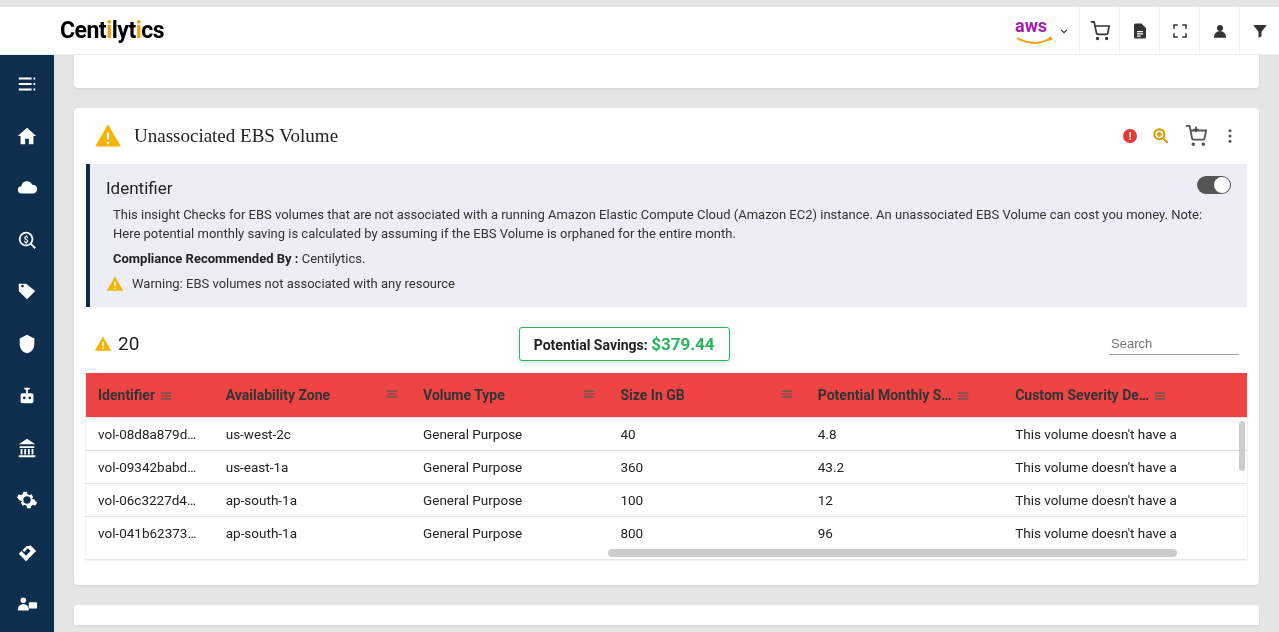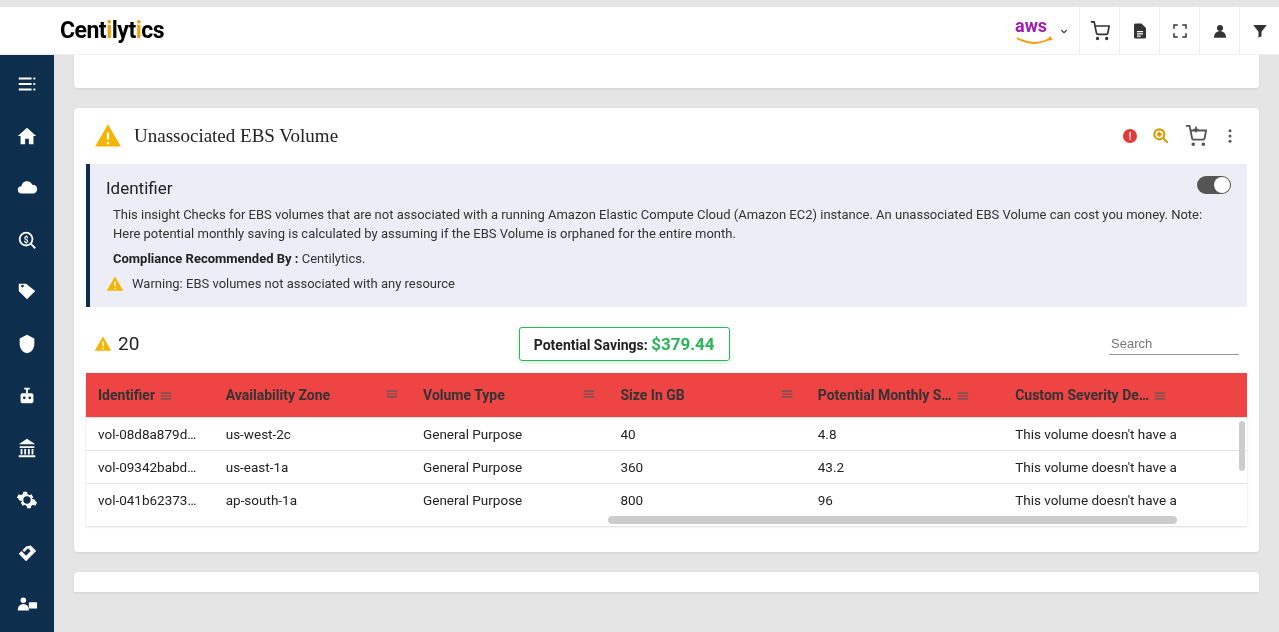--- a/index.html
+++ b/index.html
@@ -305,20 +305,28 @@
             </tr>
             <tr>
               <td class="col-id">vol-09342babd13</td>
               <td class="col-az">us-east-1a</td>
               <td class="col-vt">General Purpose</td>
               <td class="col-sz">360</td>
               <td class="col-pm">43.2</td>
               <td class="col-cs">This volume doesn't have a</td>
             </tr>
             <tr>
+              <td class="col-id">vol-06c3227d4ba</td>
+              <td class="col-az">ap-south-1a</td>
+              <td class="col-vt">General Purpose</td>
+              <td class="col-sz">100</td>
+              <td class="col-pm">12</td>
+              <td class="col-cs">This volume doesn't have a</td>
+            </tr>
+            <tr>
               <td class="col-id">vol-041b62373b9</td>
               <td class="col-az">ap-south-1a</td>
               <td class="col-vt">General Purpose</td>
               <td class="col-sz">800</td>
               <td class="col-pm">96</td>
               <td class="col-cs">This volume doesn't have a</td>
             </tr>
           </tbody>
       </table>
       <div class="h-scroll">

